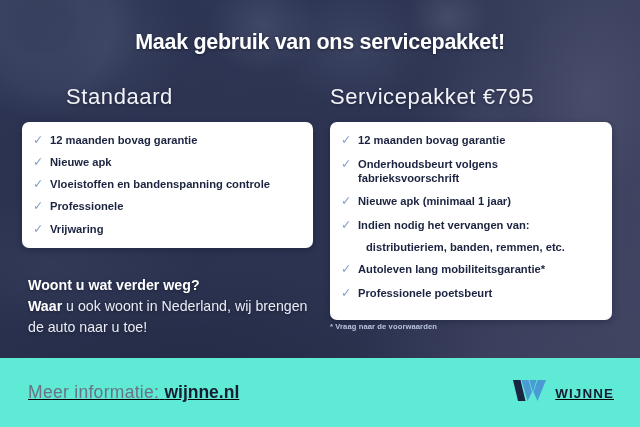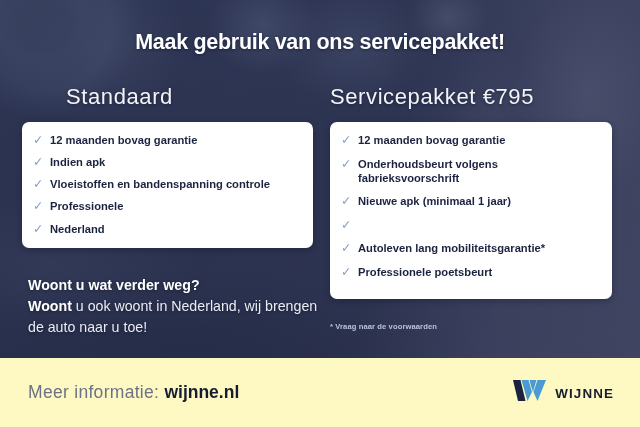--- a/index.html
+++ b/index.html
@@ -133,25 +133,26 @@
     text-shadow: 0 1px 3px rgba(10,14,30,0.45);
   }
   #promo .strong { font-weight: bold; color: #ffffff; }
   #promo-line1 { font-weight: bold; color: #ffffff; display: block; }
 
   
   #footer {
     position: absolute;
     left: 0; right: 0; bottom: 0;
     height: 69px;
-    background: #fef9c3;
+    background: #5eead4;
     display: flex;
     align-items: center;
     justify-content: space-between;
     padding: 0 26px 0 28px;
+    text-decoration: underline;
   }
   #footer-text {
     color: #6b7285;
     font-size: 17.5px;
     font-weight: 300;
     letter-spacing: 0.3px;
     white-space: nowrap;
   }
   #footer-text .domain { color: #161d33; font-weight: bold; letter-spacing: 0; }
 
@@ -189,70 +190,74 @@
   <div class="col-heading" id="heading-right">Servicepakket €795</div>
 
   <div class="card" id="card-left">
     <ul class="feature-list">
       <li>
         <span class="check">✓</span>
         <span class="li-text">12 maanden bovag garantie</span>
       </li>
       <li>
         <span class="check">✓</span>
-        <span class="li-text">Indien apk</span>
+        <span class="li-text">Nieuwe apk</span>
       </li>
       <li>
         <span class="check">✓</span>
         <span class="li-text">Vloeistoffen en bandenspanning controle</span>
       </li>
       <li>
         <span class="check">✓</span>
         <span class="li-text">Professionele</span>
       </li>
       <li>
         <span class="check">✓</span>
-        <span class="li-text">Nederland</span>
+        <span class="li-text">Vrijwaring</span>
       </li>
     </ul>
   </div>
 
   <div class="card" id="card-right">
     <ul class="feature-list">
       <li>
         <span class="check">✓</span>
         <span class="li-text">12 maanden bovag garantie</span>
       </li>
       <li>
         <span class="check">✓</span>
         <span class="li-text">Onderhoudsbeurt volgens fabrieksvoorschrift</span>
       </li>
       <li>
         <span class="check">✓</span>
         <span class="li-text">Nieuwe apk (minimaal 1 jaar)</span>
       </li>
       <li>
         <span class="check">✓</span>
+        <span>
+          <span class="li-text">Indien nodig het vervangen van:</span>
+          <span class="li-sub">distributieriem, banden, remmen, etc.</span>
+        </span>
       </li>
       <li>
         <span class="check">✓</span>
         <span class="li-text">Autoleven lang mobiliteitsgarantie*</span>
       </li>
       <li>
         <span class="check">✓</span>
         <span class="li-text">Professionele poetsbeurt</span>
       </li>
     </ul>
   </div>
 
   <div id="footnote">* Vraag naar de voorwaarden</div>
 
   <div id="promo">
     <span id="promo-line1">Woont u wat verder weg?</span>
-    <span class="strong">Woont</span><span> u ook woont in Nederland, wij</span>
+    <span class="strong">Waar</span><span> u ook woont in Nederland, wij</span>
     <span>brengen de auto naar u toe!</span>
   </div>
 
   <div id="footer">
     <div id="footer-text">
       <span>Meer informatie:</span>
       <span class="domain">wijnne.nl</span>
     </div>
 
     <div id="logo">

